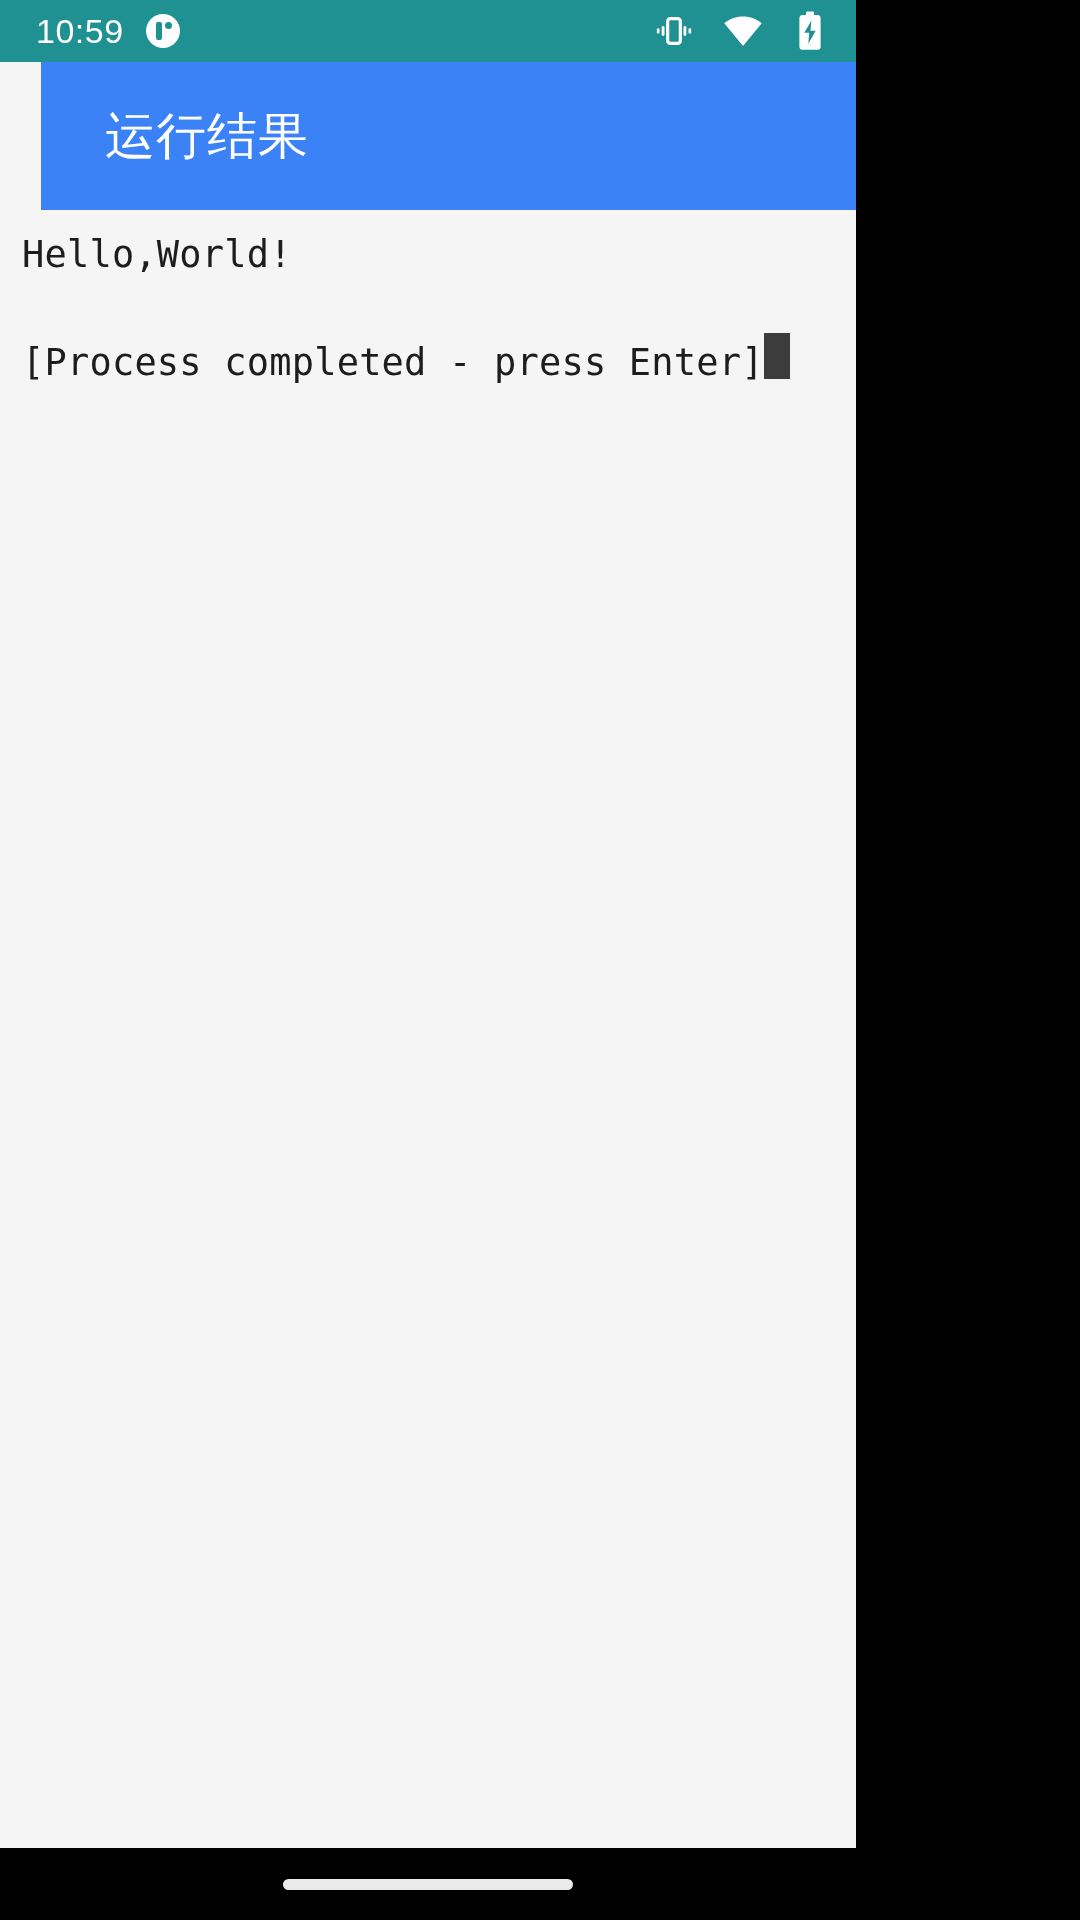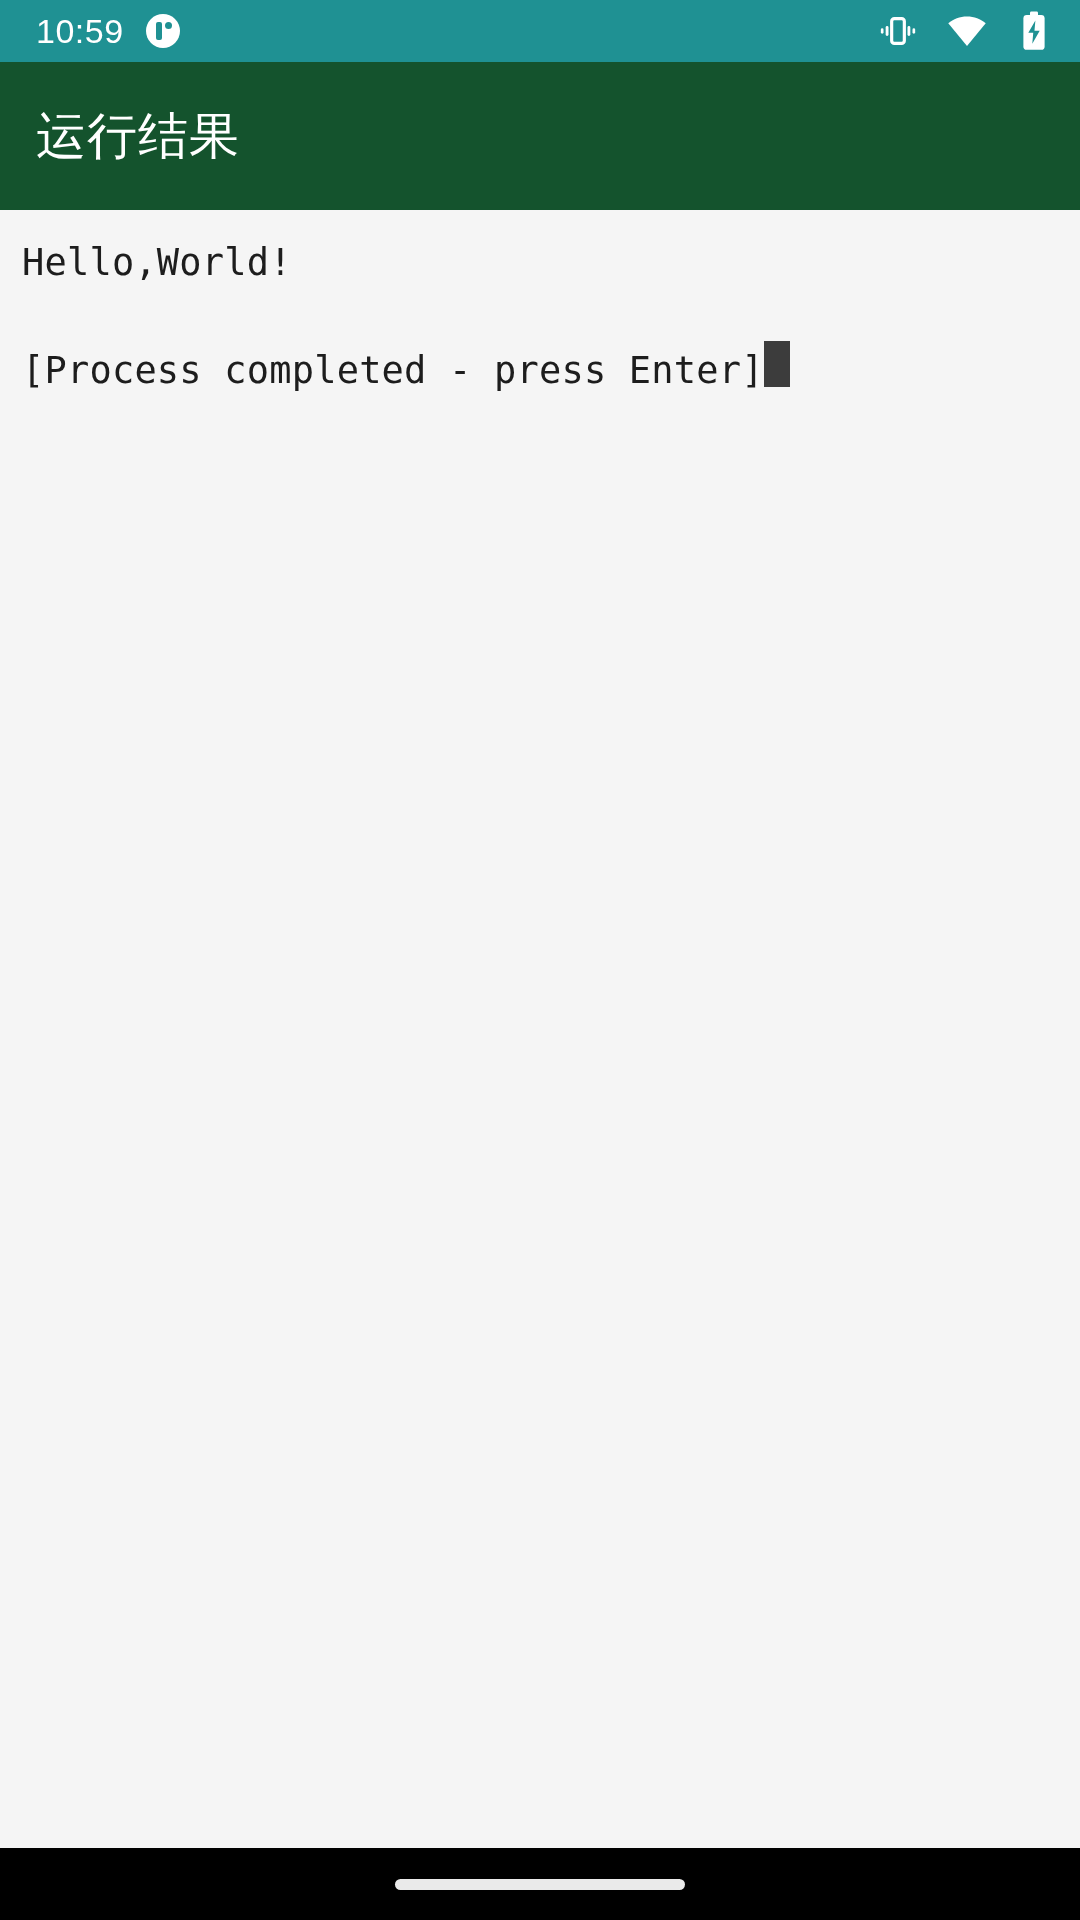--- a/index.html
+++ b/index.html
@@ -4,21 +4,21 @@
 <style>
   * { margin:0; padding:0; box-sizing:border-box; }
   html, body {
     width:1080px; height:1920px;
     background:#000;
     font-family:"Liberation Sans", sans-serif;
     overflow:hidden;
   }
   #screen {
     position:relative;
-    width:1080px; height:1920px;
+    width:856px; height:1920px;
     background:#F5F5F5;
     display:flex; flex-direction:column;
   }
 
   
   #status-bar {
     height:62px;
     background:#1F9193;
     display:flex; align-items:center;
     padding:0 28px 0 36px;
@@ -57,38 +57,39 @@
   }
   #status-right {
     margin-left:auto;
     display:flex; align-items:center; gap:28px;
   }
   .sicon { display:block; }
 
   
   #app-bar {
     height:148px;
-    background:#14532d;
+    background:#3b82f6;
     display:flex; align-items:center;
-    padding:0 36px;
+    padding:0 64px;
     flex:0 0 auto;
+    margin-left:41px;
   }
   #app-title {
     color:#FFFFFF;
     font-size:50px;
     font-weight:400;
     line-height:1.1;
     letter-spacing:1px;
   }
 
   
   #output-area {
     flex:1 1 auto;
     background:#F5F5F5;
-    padding:34px 22px 0 22px;
+    padding:26px 22px 0 22px;
     overflow:hidden;
   }
   .out-line {
     font-family:"DejaVu Sans Mono", "Liberation Mono", monospace;
     font-size:37px;
     line-height:1.0;
     color:#1D1D1D;
     white-space:pre;
     letter-spacing:0.2px;
     display:block;

